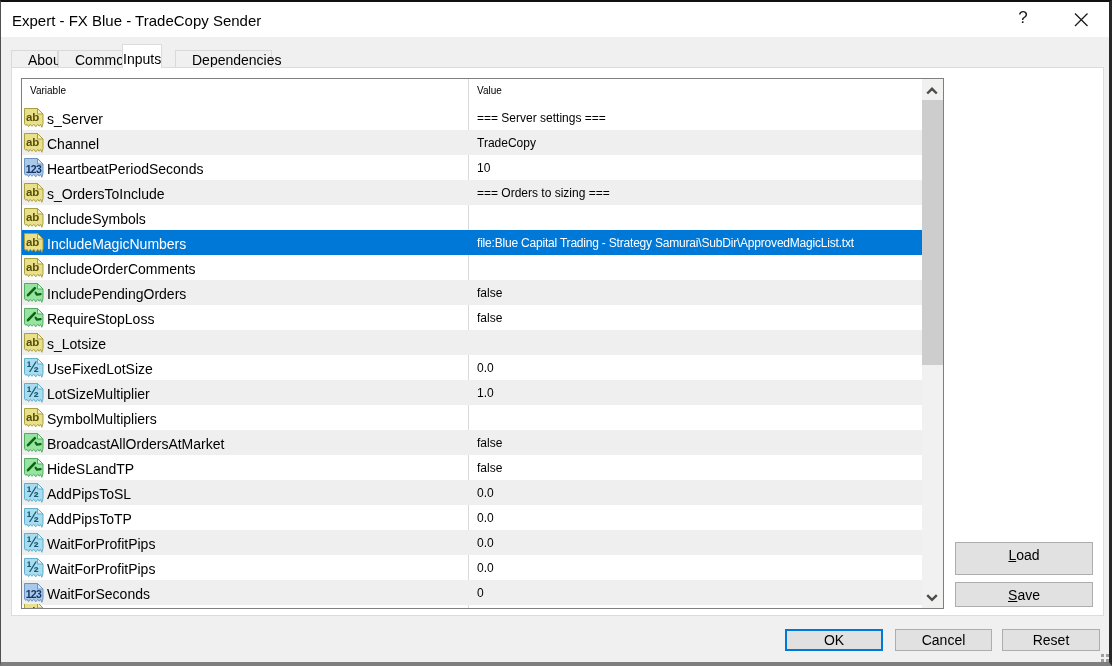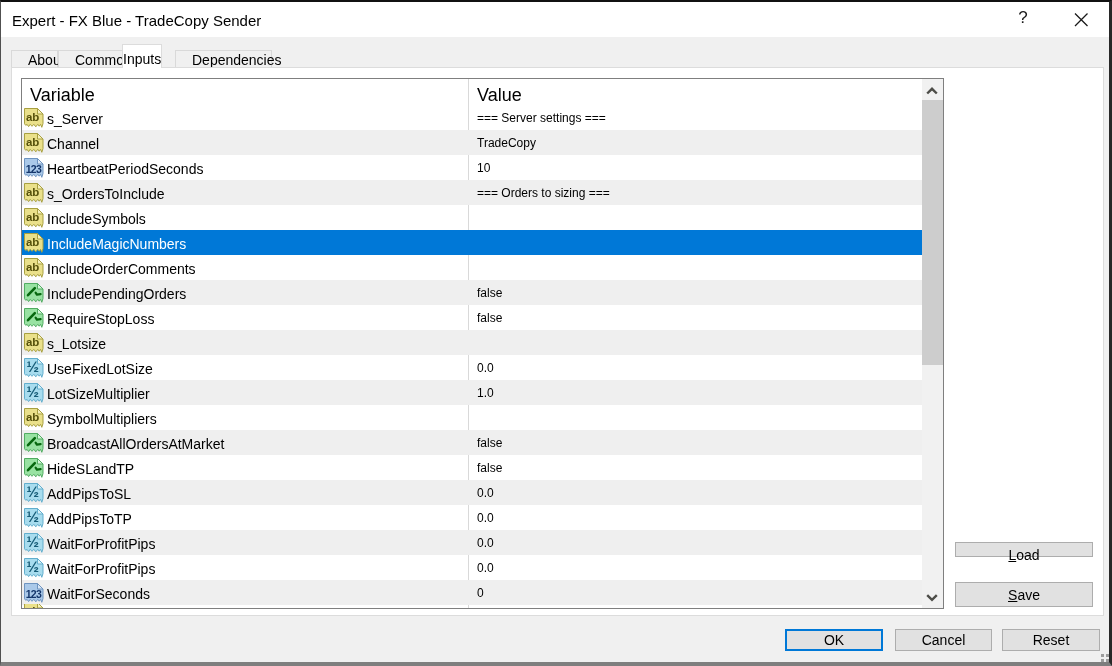--- a/index.html
+++ b/index.html
@@ -12,31 +12,31 @@
 #helpq { left:1012px; top:8px; width:22px; height:22px; font-size:17px; text-align:center; color:#1a1a1a; }
 #closex { left:1074px; top:12px; }
 .tab { top:50px; height:18px; background:#f0f0f0; border:1px solid #d9d9d9; border-bottom:none; text-align:center; font-size:14px; line-height:19px;padding-left:16px; }
 #tab-about { left:11px; width:47px; }
 #tab-common { left:58px; width:66px; }
 #tab-deps { left:175px; width:97px; }
 #tab-inputs { left:122px; top:44px; width:40px; height:24px; background:#fff; border:1px solid #dcdcdc; border-bottom:none; z-index:3; text-align:center; font-size:14px; line-height:28px; }
 #panel { left:11px; top:67px; width:1093px; height:549px; background:#fff; border:1px solid #dcdcdc; z-index:1; }
 #table { left:21px; top:78px; width:923px; height:531px; border:1px solid #7f7f7f; background:#fff; z-index:2; overflow:hidden; }
 #coldiv { left:446px; top:0px; width:1px; height:529px; background:#d9d9d9; }
-.hdr { top:6px; font-size:18px; }
+.hdr { top:6px; font-size:10px; }
 .row { left:0px; width:900px; height:25px; }
 .row.g { background:#efefef; }
 .row.sel { background:#0078d7; color:#fff; }
 .row .lbl { position:absolute; left:25px; top:6px; font-size:14px; white-space:nowrap; }
 .row .val { position:absolute; left:455px; top:6px; font-size:12px; white-space:nowrap; }
 .row svg { position:absolute; left:2px; top:2px; }
 #sbar { left:900px; top:0px; width:21px; height:529px; background:#f1f1f1; }
 #sthumb { left:0px; top:21px; width:21px; height:265px; background:#cdcdcd; }
 .btn { background:#e1e1e1; border:1px solid #adadad; text-align:center; font-size:14px; }
-#b-load { left:955px; top:542px; width:138px; height:15px; line-height:25px; z-index:4; }
+#b-load { left:955px; top:542px; width:138px; height:33px; line-height:25px; z-index:4; }
 #b-save { left:955px; top:582px; width:138px; height:25px; line-height:25px; z-index:4; }
 #b-ok { left:785px; top:629px; width:98px; height:22px; line-height:18px; border:2px solid #0078d7; }
 #b-cancel { left:895px; top:629px; width:97px; height:22px; line-height:20px; }
 #b-reset { left:1002px; top:629px; width:98px; height:22px; line-height:20px; }
 .grip { width:3px; height:3px; background:#9d9d9d; }
 u { text-decoration:underline; }
 </style>
 </head>
 <body>
 <div class="abs" id="titlebar"></div>
@@ -102,20 +102,21 @@
         <span class="lbl">IncludeSymbols</span>
         <span class="val"></span>
       </div>
       <div class="abs row sel" style="top:151px">
         <svg width="20" height="21" viewBox="0 0 20 21">
 <path d="M0.5 1.5 L13.5 1.5 L19 7 L19 16.5 L17.8 20.3 L16.6 17.3 L15.2 19.2 L13.8 17.3 L11.8 19.8 L9.8 17.3 L8 19.3 L6.2 17.3 L4.6 19.6 L3 17.3 L1.8 18.4 L0.5 16.8 Z" fill="#eae08a" stroke="#a8a040" stroke-width="1"></path>
 <path d="M13.5 1.5 L13.5 7 L19 7 Z" fill="#f6f0bc" stroke="#a8a040" stroke-width="1"></path>
 <text x="8.6" y="14" font-family="Liberation Sans,sans-serif" font-size="11.5" font-weight="bold" fill="#55500a" text-anchor="middle">ab</text>
 </svg>
         <span class="lbl">IncludeMagicNumbers</span>
+        <span class="val"><span style="letter-spacing:-0.2px">file:Blue Capital Trading - Strategy Samurai\SubDir\ApprovedMagicList.txt</span></span>
       </div>
       <div class="abs row" style="top:176px">
         <svg width="20" height="21" viewBox="0 0 20 21">
 <path d="M0.5 1.5 L13.5 1.5 L19 7 L19 16.5 L17.8 20.3 L16.6 17.3 L15.2 19.2 L13.8 17.3 L11.8 19.8 L9.8 17.3 L8 19.3 L6.2 17.3 L4.6 19.6 L3 17.3 L1.8 18.4 L0.5 16.8 Z" fill="#eae08a" stroke="#a8a040" stroke-width="1"></path>
 <path d="M13.5 1.5 L13.5 7 L19 7 Z" fill="#f6f0bc" stroke="#a8a040" stroke-width="1"></path>
 <text x="8.6" y="14" font-family="Liberation Sans,sans-serif" font-size="11.5" font-weight="bold" fill="#55500a" text-anchor="middle">ab</text>
 </svg>
         <span class="lbl">IncludeOrderComments</span>
         <span class="val"></span>
       </div>

